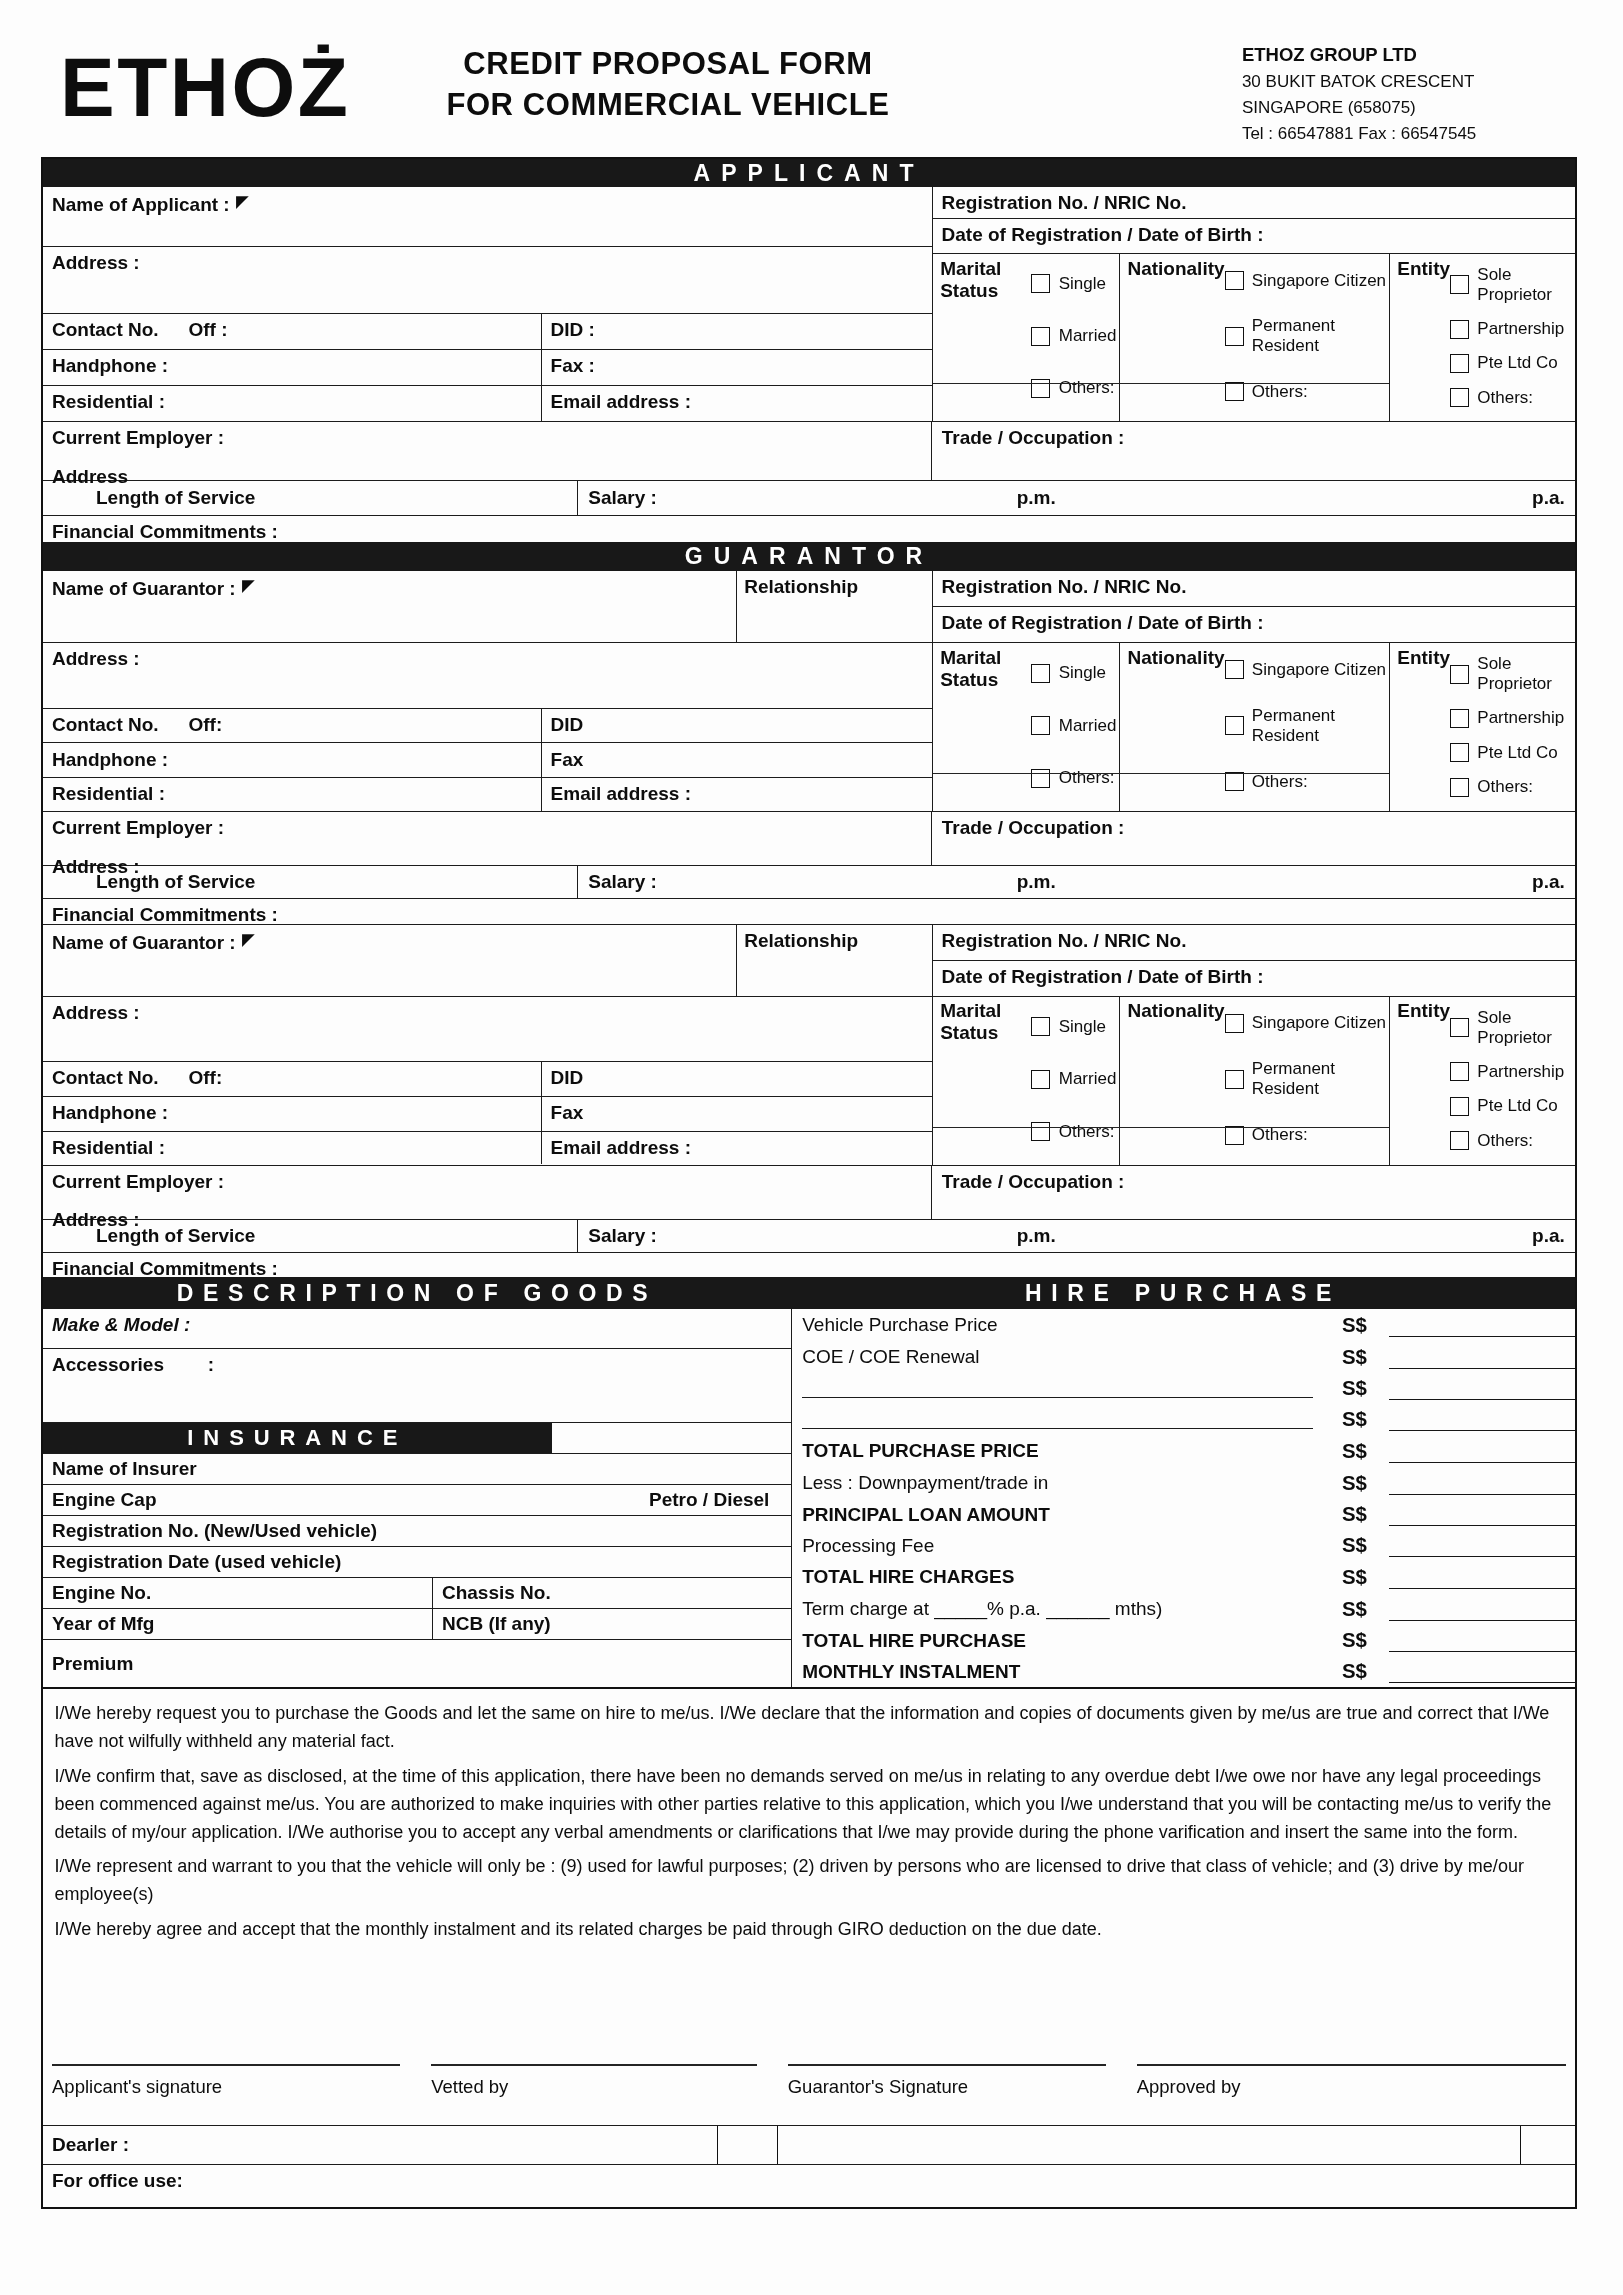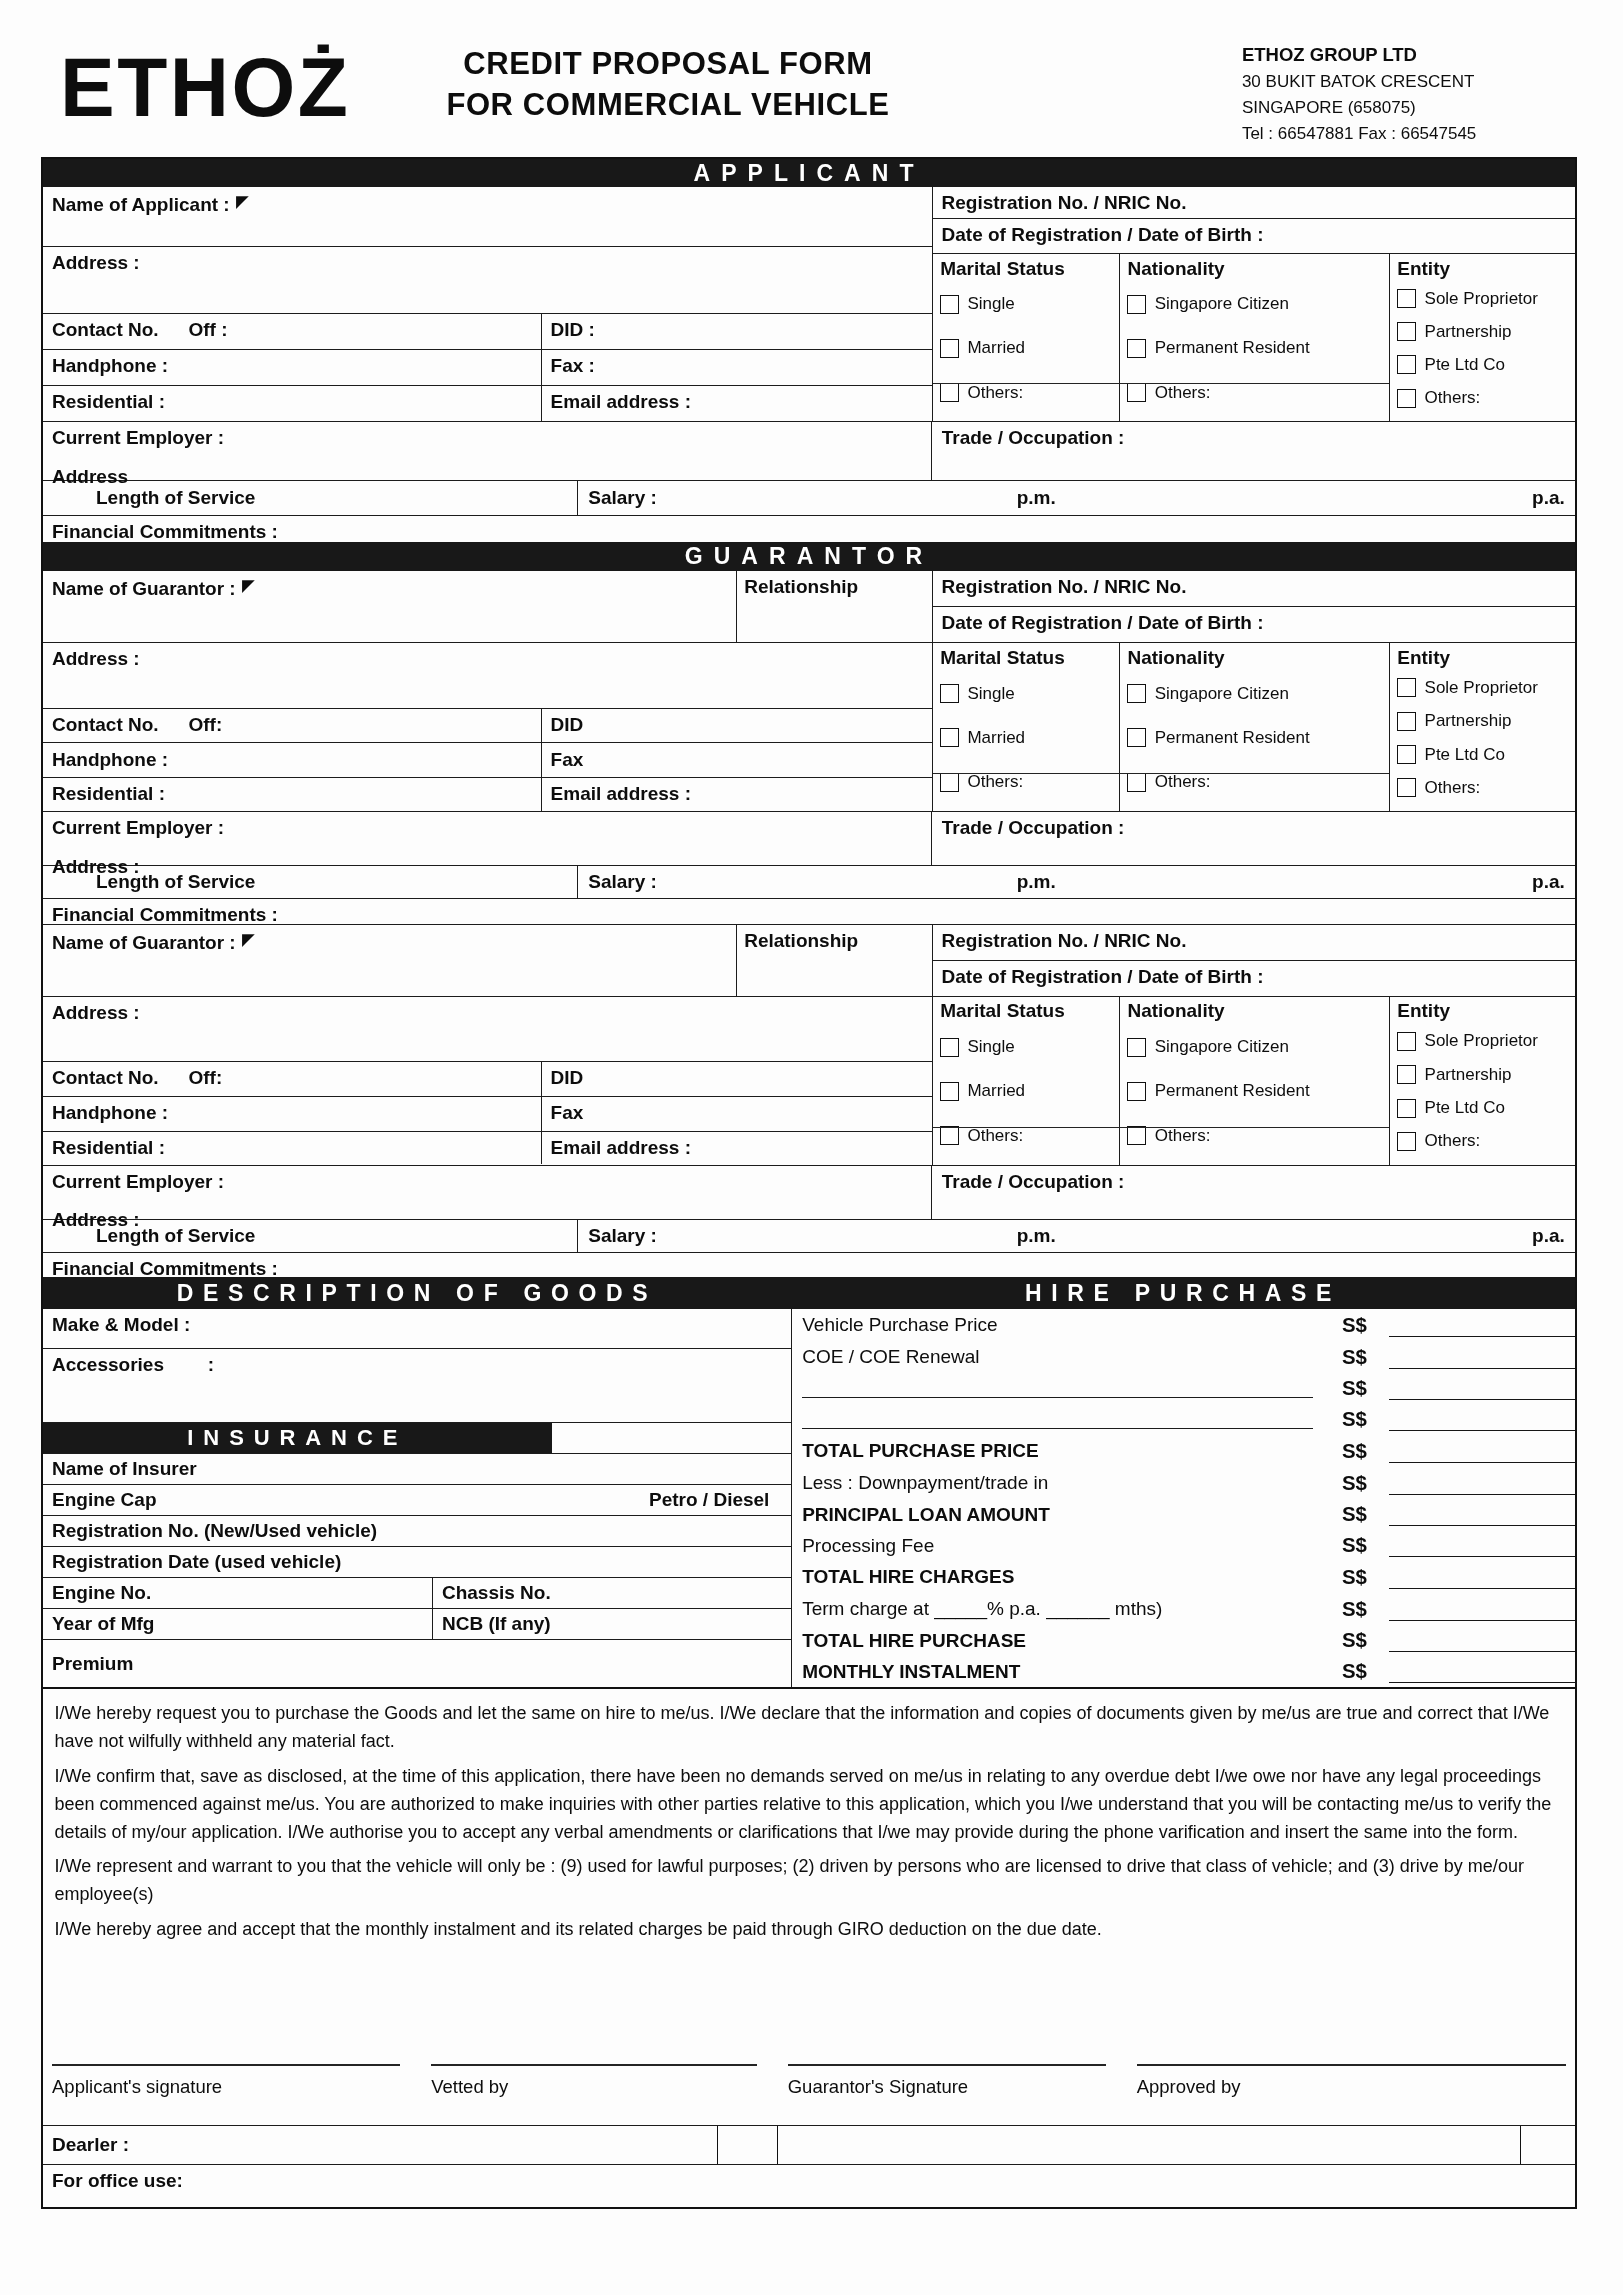--- a/index.html
+++ b/index.html
@@ -34,21 +34,21 @@
   .cell { position:relative; }
   .bb { border-bottom:1.9px solid #1c1c1c; }
   .bt { border-top:1.9px solid #1c1c1c; }
   .split { display:flex; }
   .split .c1 { width:56%; }
   .split .c2 { flex:1; border-left:1.9px solid #1c1c1c; }
   .arrow { font-size:16.6px; margin-left:6.4px; vertical-align:3.8px; }
 
   
   .cb-area { display:flex; flex:1; position:relative; }
-  .cb-col { width:29%; display:flex; flex-direction:column; padding:3.8px 2.5px 6.4px 7.6px; }
+  .cb-col { width:29%; display:flex; flex-direction:row; padding:3.8px 2.5px 6.4px 7.6px; }
   .cb-col.wide { width:42%; }
   .cb-col.ml { border-left:1.9px solid #1c1c1c; }
   .cb-head { font-weight:bold; font-size:19px; margin-bottom:2.5px; }
   .cb-items { flex:1; display:flex; flex-direction:column; justify-content:space-around; }
   .cb-item { display:flex; align-items:center; font-size:17px; }
   .cb { width:19px; height:19px; border:1.9px solid #111; background:#fff; margin-right:8.3px; flex:none; }
   .cb-divline { position:absolute; left:0; width:71%; bottom:37px; border-top:1.9px solid #242424; }
 
   
   .emp-row { display:flex; }
@@ -526,21 +526,21 @@
       </div>
     </div>
 
     <div class="bar split-bar" style="height:32px;">
       <span class="bar-half-left">DESCRIPTION OF GOODS</span>
       <span class="bar-half-right">HIRE PURCHASE</span>
     </div>
 
     <div class="goods-body" style="height:378px;">
       <div class="goods-left">
-        <div class="cell bb pad" style="height:40px;">
+        <div class="cell bb pad" style="height:40px;font-style:italic;">
           <span class="lbl">Make &amp; Model :</span>
         </div>
         <div class="cell bb pad" style="height:74px;">
           <span class="lbl">Accessories</span>
           <span class="lbl" style="margin-left:41px;">:</span>
         </div>
         <div class="ins-bar">
           <span>INSURANCE</span>
         </div>
         <div class="ins-row bt" style="height:31px;">

